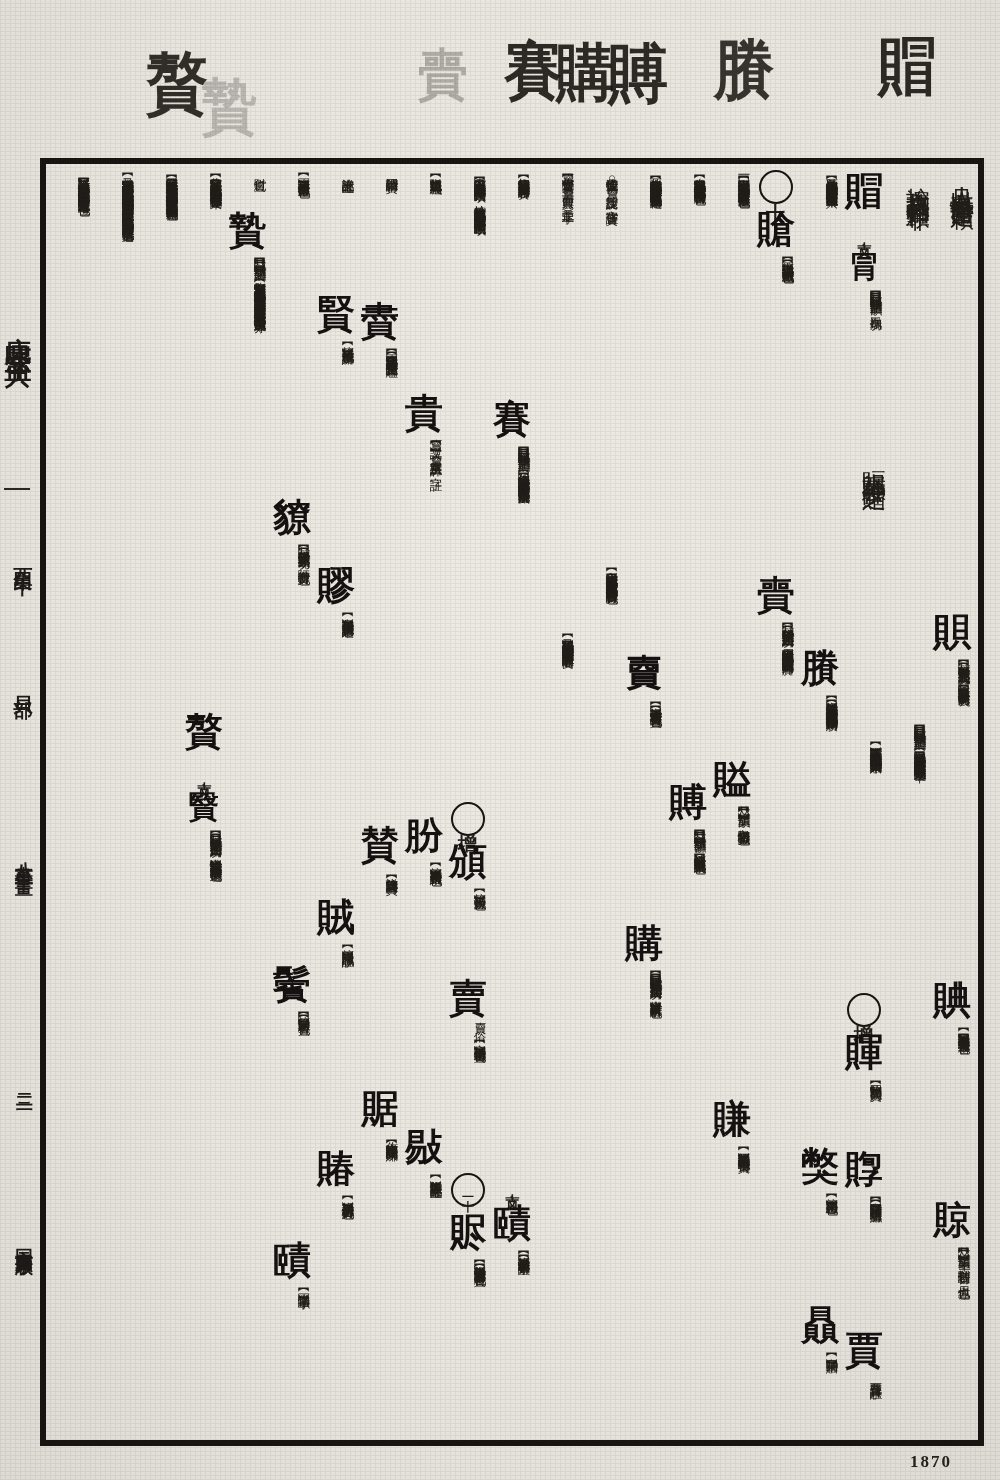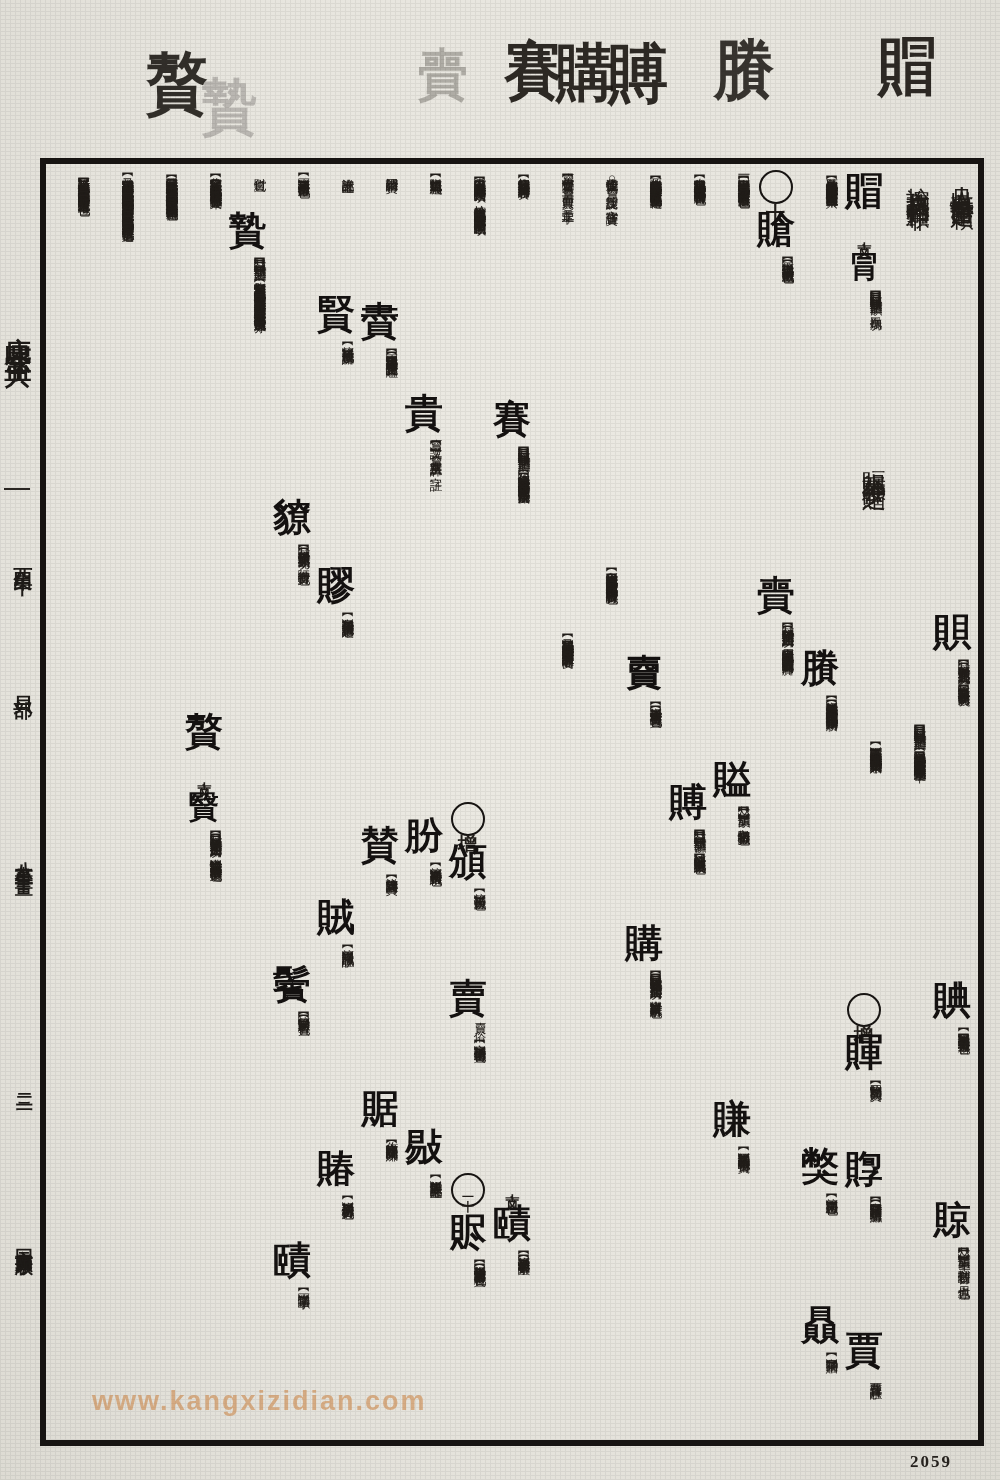--- a/index.html
+++ b/index.html
@@ -231,15 +231,14 @@
         </div>
         <div class="col">
           <div class="g" style="flex-grow: 106; flex-basis: 0px;">又【史記滑稽傳】淳于髡者齊之贅壻也【註】索隱曰贅壻女之夫比于子如人疣贅是餘剩物也【前漢賈誼傳】家貧子壯則出贅【註】師古曰贅質也家貧無有聘財以身爲質也又會也【前漢武帝紀】毋贅聚【註】如淳曰贅會也又行不當也【老子道德</div>
         </div>
         <div class="col">
           <div class="g" style="flex-grow: 52; flex-basis: 0px;">經】其于道也若餘食贅行【註】行之無當曰贅又言煩也韗講官議問一告二謂之贅又【博雅】贅定也又【玉篇】最也得也</div>
         </div>
       </div>
   </div>
 
-  <div class="wmark">www.kangxizidian.com</div>
-  <div class="pagenum">2059</div>
+  <div class="pagenum">1870</div>
 </div>
 
 </body></html>

